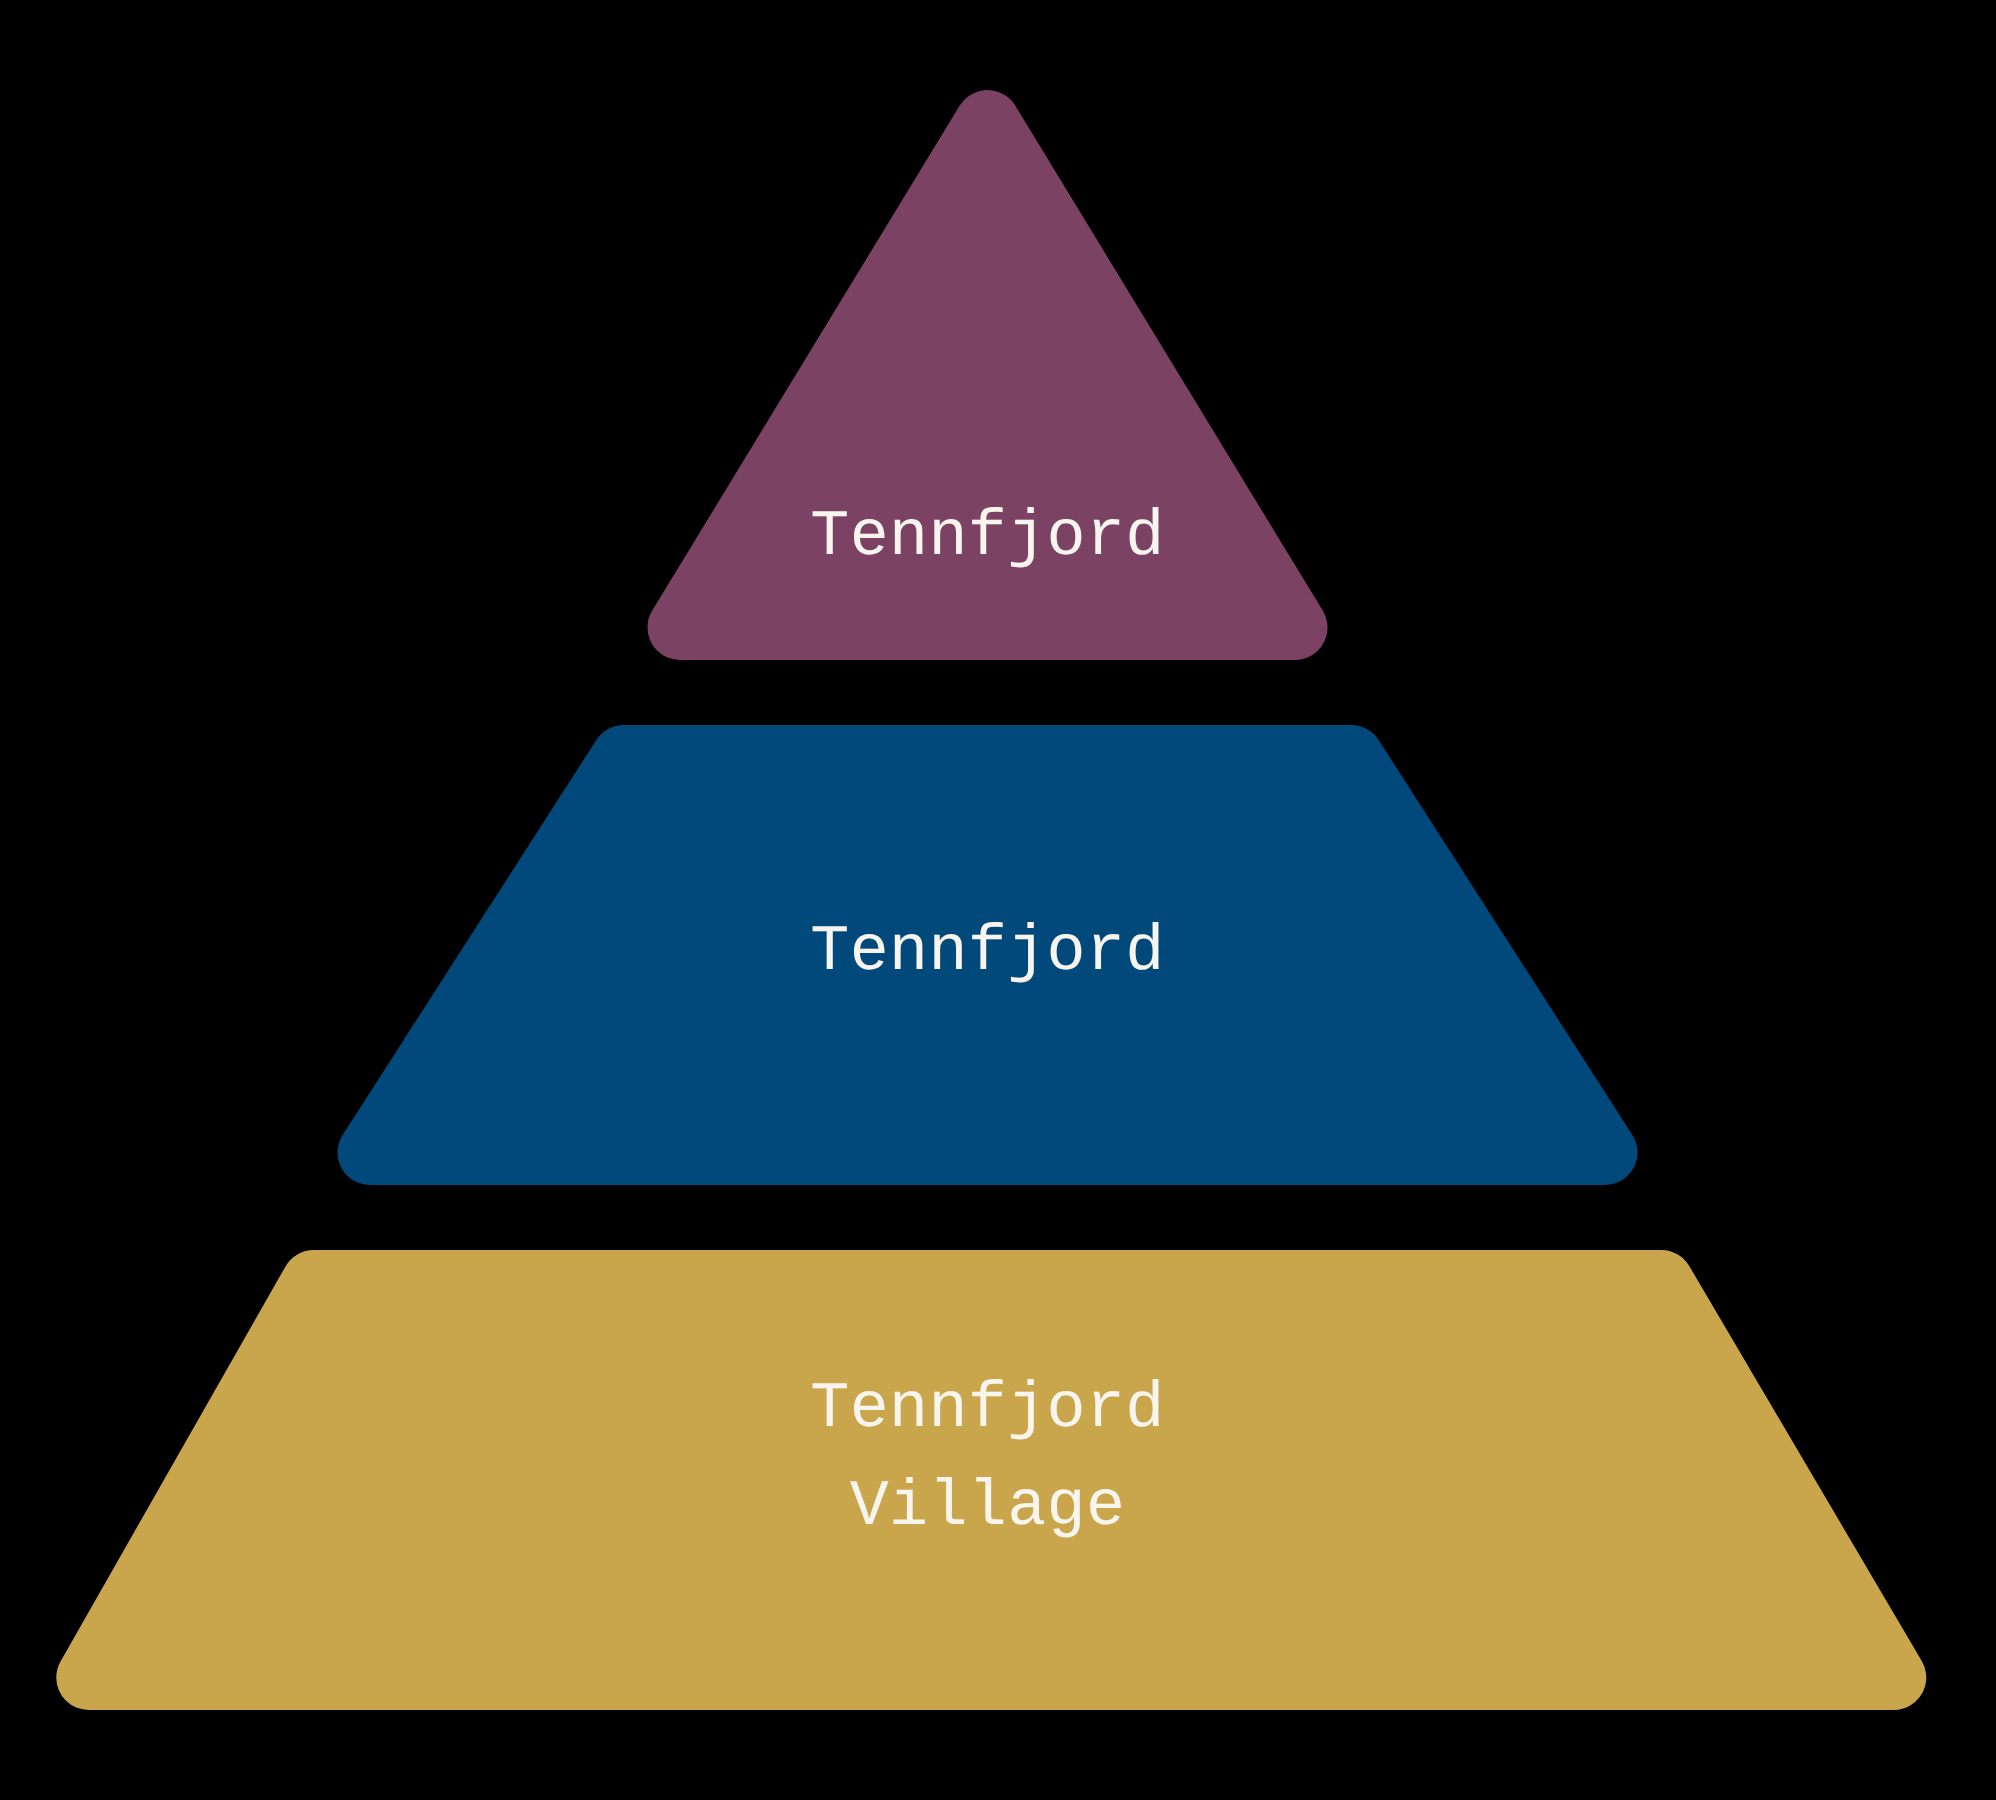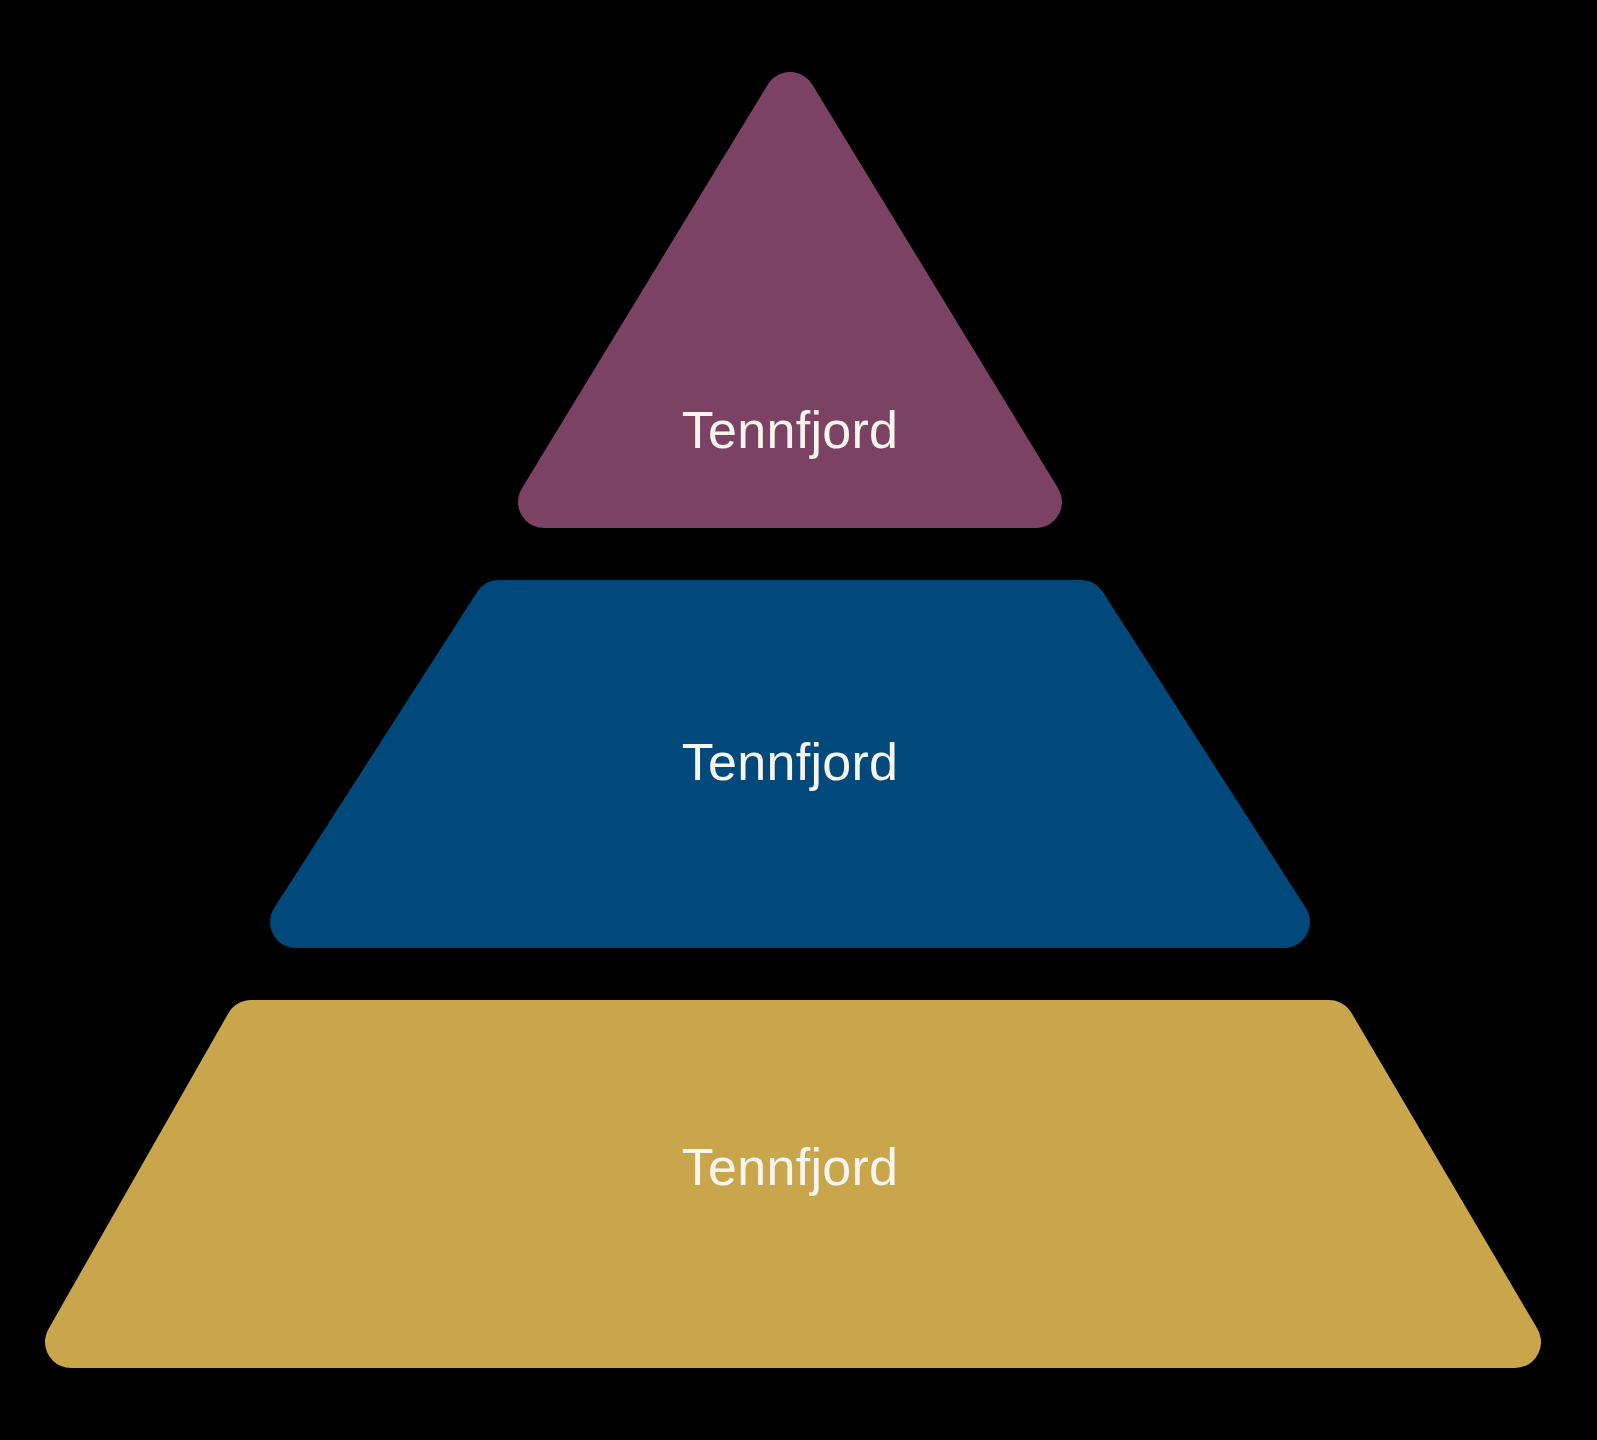--- a/index.html
+++ b/index.html
@@ -6,21 +6,21 @@
     margin: 0;
     padding: 0;
     background: #000000;
   }
   .stage {
     position: relative;
     width: 1597px;
     height: 1440px;
     background: #000000;
     overflow: hidden;
-    font-family: Liberation Sans, sans-serif;
+    font-family: Liberation Mono, monospace;
   }
   .stage svg {
     position: absolute;
     left: 0;
     top: 0;
     display: block;
   }
   
   .stage svg { color: #555555; }
   .tier {
@@ -55,15 +55,16 @@
   <div class="label" style="left:790px; top:430px;">
     <div>Tennfjord</div>
   </div>
 
   <div class="label" style="left:790px; top:762px;">
     <div>Tennfjord</div>
   </div>
 
   <div class="label" style="left:790px; top:1167px;">
     <div>Tennfjord</div>
+    <div>Village</div>
   </div>
 
 </div>
 
 </body></html>

